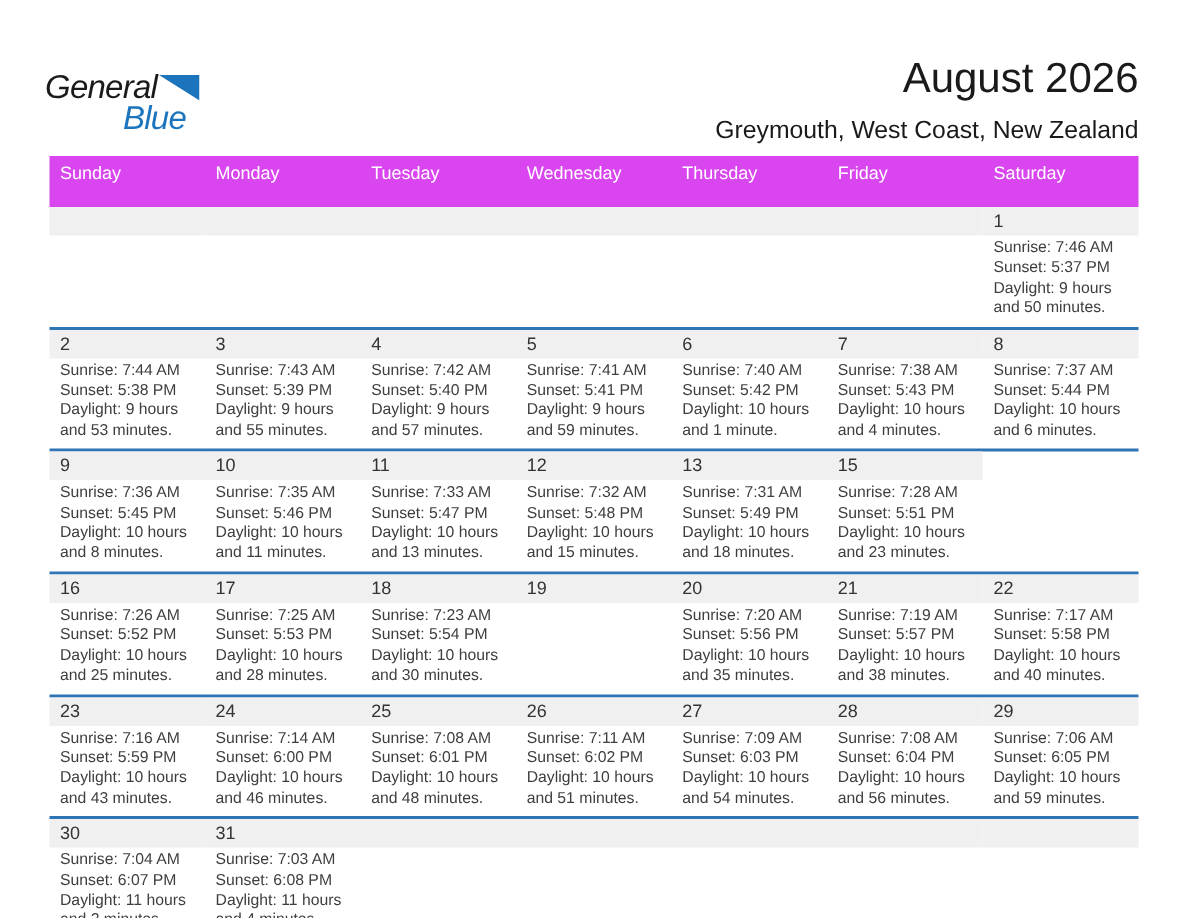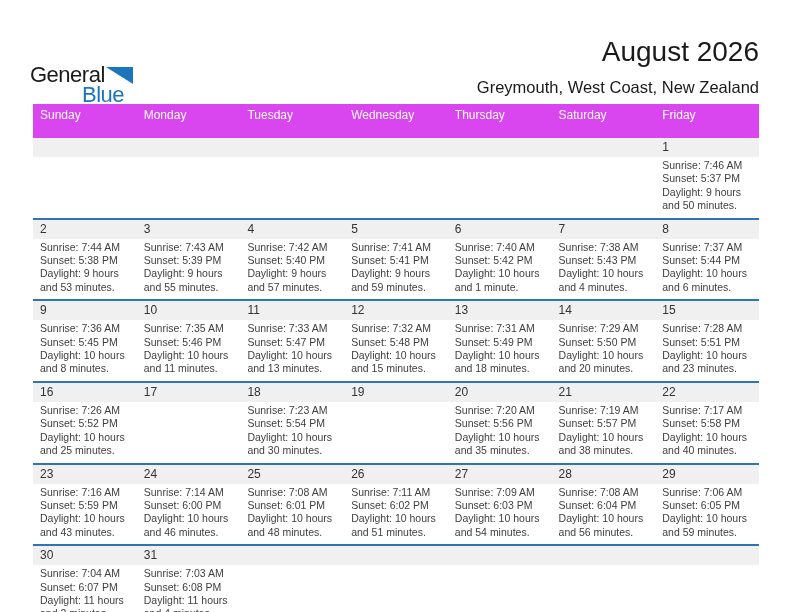--- a/index.html
+++ b/index.html
@@ -5,21 +5,21 @@
   * { margin: 0; padding: 0; box-sizing: border-box; }
   html, body { width: 792px; height: 612px; }
   body {
     font-family: "Liberation Sans", sans-serif;
     background: #ffffff;
     position: relative;
     overflow: hidden;
   }
 
   
-  .logo { position: absolute; left: 30px; top: 64px; width: 130px; }
+  .logo { position: absolute; left: 30px; top: 47px; width: 130px; font-style: italic; }
   .logo-line1 { display: flex; align-items: flex-start; }
   .logo-general {
     font-size: 22px; color: #1a1a1a; letter-spacing: -0.5px; line-height: 22px;
   }
   .logo-triangle { margin-left: 1px; margin-top: 3px; }
   .logo-blue {
     font-size: 22px; color: #1c75bc; letter-spacing: -0.5px;
     line-height: 20px; margin-left: 52px; margin-top: -3px;
   }
 
@@ -76,22 +76,22 @@
   <div class="location">Greymouth, West Coast, New Zealand</div>
 </div>
 
 <div class="calendar">
   <div class="weekday-header" id="weekday-header">
       <div class="weekday-cell">Sunday</div>
       <div class="weekday-cell">Monday</div>
       <div class="weekday-cell">Tuesday</div>
       <div class="weekday-cell">Wednesday</div>
       <div class="weekday-cell">Thursday</div>
+      <div class="weekday-cell">Friday</div>
       <div class="weekday-cell">Saturday</div>
-      <div class="weekday-cell">Friday</div>
     </div>
   <div id="weeks-container">
       <div class="week-row">
         <div class="day-cell">
           <div class="day-num-band"></div>
           <div class="day-details">
             <div></div>
             <div></div>
             <div></div>
           </div>
@@ -238,47 +238,44 @@
         </div>
         <div class="day-cell">
           <div class="day-num-band">13</div>
           <div class="day-details">
             <div>Sunrise: 7:31 AM</div>
             <div>Sunset: 5:49 PM</div>
             <div>Daylight: 10 hours and 18 minutes.</div>
           </div>
         </div>
         <div class="day-cell">
-          <div class="day-num-band">14</div>
-          <div class="day-details">
-            <div>Sunrise: 7:29 AM</div>
-            <div>Sunset: 5:50 PM</div>
-            <div>Daylight: 10 hours and 20 minutes.</div>
-          </div>
-        </div>
-        <div class="day-cell">
           <div class="day-num-band">15</div>
           <div class="day-details">
             <div>Sunrise: 7:28 AM</div>
             <div>Sunset: 5:51 PM</div>
             <div>Daylight: 10 hours and 23 minutes.</div>
           </div>
         </div>
       </div>
       <div class="week-row">
         <div class="day-cell">
           <div class="day-num-band">16</div>
           <div class="day-details">
             <div>Sunrise: 7:26 AM</div>
             <div>Sunset: 5:52 PM</div>
             <div>Daylight: 10 hours and 25 minutes.</div>
           </div>
         </div>
         <div class="day-cell">
           <div class="day-num-band">17</div>
+          <div class="day-details">
+            <div>Sunrise: 7:25 AM</div>
+            <div>Sunset: 5:53 PM</div>
+            <div>Daylight: 10 hours and 28 minutes.</div>
+          </div>
         </div>
         <div class="day-cell">
           <div class="day-num-band">18</div>
           <div class="day-details">
             <div>Sunrise: 7:23 AM</div>
             <div>Sunset: 5:54 PM</div>
             <div>Daylight: 10 hours and 30 minutes.</div>
           </div>
         </div>
         <div class="day-cell">

